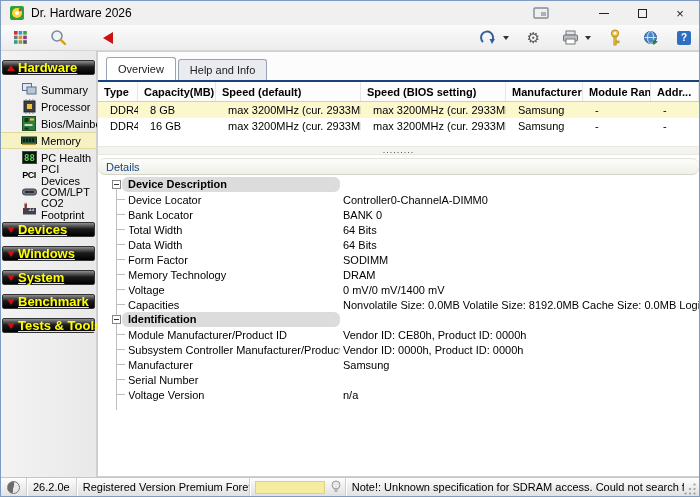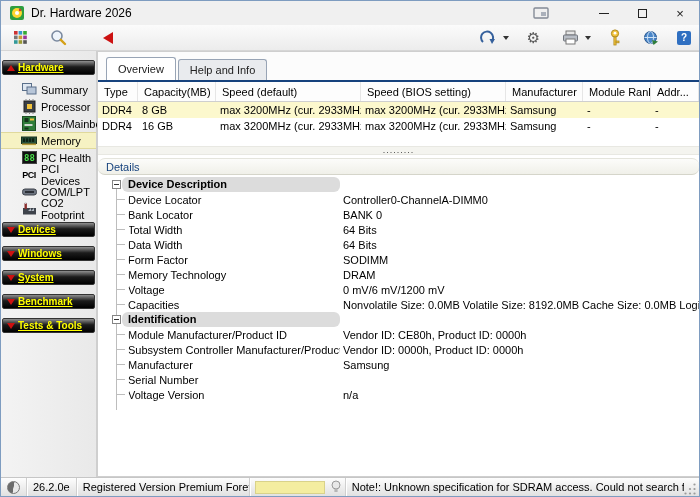--- a/index.html
+++ b/index.html
@@ -35,21 +35,21 @@
 
   
   .content{flex:1;display:flex;min-height:0;}
 
   
   .sidebar{width:96px;flex:none;background:linear-gradient(90deg,#f3f3f3,#e9e9e9);
     border-right:1px solid #cfcfcf;padding-top:9px;}
   .side-header{height:15px;margin:0 1px;background:linear-gradient(#909090,#1c1c1c 45%,#000);
     color:#ffff00;font-weight:bold;display:flex;align-items:center;padding:0 2px;border-radius:2px;
     border:1px solid #333;}
-  .side-header .lbl{text-decoration:underline;font-size:10px;white-space:nowrap;}
+  .side-header .lbl{text-decoration:underline;font-size:13px;white-space:nowrap;}
   .tri-up{width:0;height:0;border-left:4px solid transparent;border-right:4px solid transparent;
     border-bottom:6px solid #cc1111;margin:0 3px 0 2px;flex:none;}
   .tri-down{width:0;height:0;border-left:4px solid transparent;border-right:4px solid transparent;
     border-top:6px solid #cc1111;margin:0 3px 0 2px;flex:none;}
   .side-items{margin:6px 0 5px;}
   .side-item{height:17px;display:flex;align-items:center;gap:4px;padding-left:20px;}
   .side-item .ic{width:16px;height:16px;flex:none;display:flex;align-items:center;justify-content:center;}
   .side-item.selected{background:#f6f2c3;border-top:1px solid #e0d99c;border-bottom:1px solid #e0d99c;}
   .collapsed-list{display:flex;flex-direction:column;gap:9px;}
   .pci-glyph{font-weight:bold;font-size:9px;letter-spacing:-0.5px;}
@@ -58,27 +58,27 @@
   .main{flex:1;background:#fff;border:1px solid #cfcfcf;border-right:none;display:flex;
     flex-direction:column;min-width:0;}
   .tabstrip{height:28px;flex:none;display:flex;align-items:flex-end;padding:6px 0 0 8px;background:#fcfcfc;}
   .tab{height:21px;display:flex;align-items:center;padding:0 11px;border:1px solid #98a4b5;
     border-bottom:none;border-radius:3px 3px 0 0;margin-right:2px;background:#e9ebee;color:#222;}
   .tab.active{background:#fff;height:23px;z-index:2;}
   .tabline{height:2px;flex:none;background:#16427d;}
 
   
   .memtable{flex:none;}
-  .th-row{display:flex;height:20px;align-items:center;font-weight:normal;background:#fdfdfd;
+  .th-row{display:flex;height:20px;align-items:center;font-weight:bold;background:#fdfdfd;
     border-bottom:1px solid #cfcfcf;}
   .th{padding:0 6px;border-right:1px solid #e6e6e6;white-space:nowrap;overflow:hidden;height:100%;
     display:flex;align-items:center;}
   .tr{display:flex;height:16px;align-items:center;}
   .tr.selected{background:#fcf8cd;}
-  .td{padding:0 4px;white-space:nowrap;overflow:hidden;}
+  .td{padding:0 12px;white-space:nowrap;overflow:hidden;}
   .c0{width:40px;flex:none;} .c1{width:78px;flex:none;} .c2{width:145px;flex:none;}
   .c3{width:145px;flex:none;} .c4{width:77px;flex:none;} .c5{width:68px;flex:none;}
   .c6{flex:1;min-width:0;}
 
   .gap{height:12px;flex:none;}
   .splitter{height:9px;flex:none;background:#f4f4ef;border-top:1px solid #e8e8e2;
     border-bottom:1px solid #e8e8e2;text-align:center;font-size:9px;line-height:6px;
     letter-spacing:1px;color:#444;}
   .details-hdr{height:17px;flex:none;margin-top:3px;background:linear-gradient(#fcfcfa,#f0f0e9);
     border-top:1px solid #e4e4dc;border-bottom:1px solid #d5d5ca;color:#16427d;
@@ -403,21 +403,21 @@
           <div class="tval">SODIMM</div>
         </div>
         <div class="trow">
           <div class="tgut tick"></div>
           <div class="tlabel">Memory Technology</div>
           <div class="tval">DRAM</div>
         </div>
         <div class="trow">
           <div class="tgut tick"></div>
           <div class="tlabel">Voltage</div>
-          <div class="tval">0 mV/6 mV/1200 mV</div>
+          <div class="tval">0 mV/0 mV/1400 mV</div>
         </div>
         <div class="trow">
           <div class="tgut tick"></div>
           <div class="tlabel">Capacities</div>
           <div class="tval">Nonvolatile Size: 0.0MB Volatile Size: 8192.0MB Cache Size: 0.0MB Logical Size:...</div>
         </div>
 
         <div class="trow">
           <div class="tgut">
               <div class="expbox"></div>

